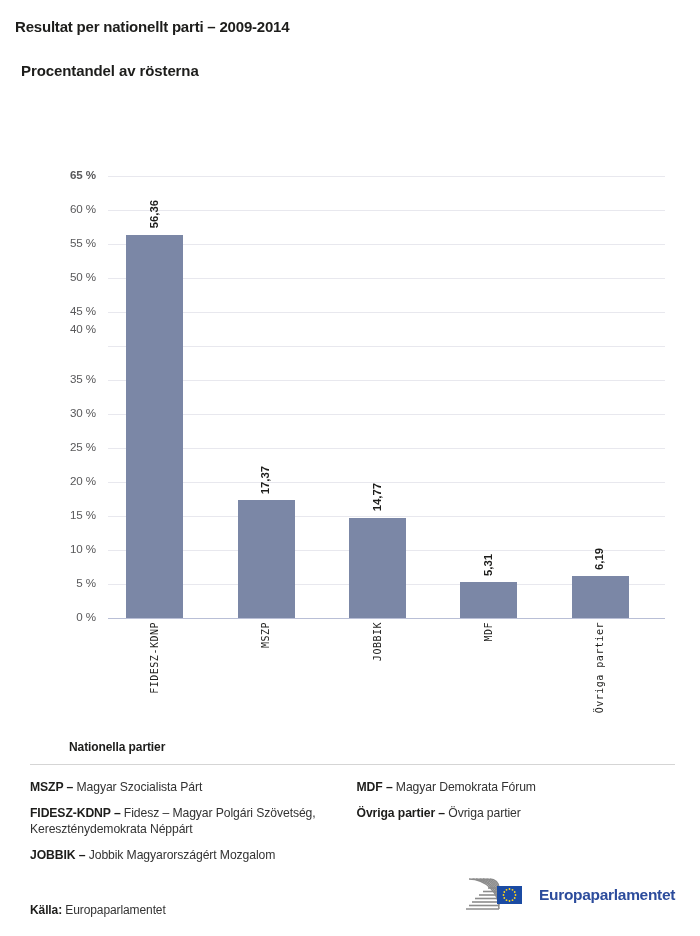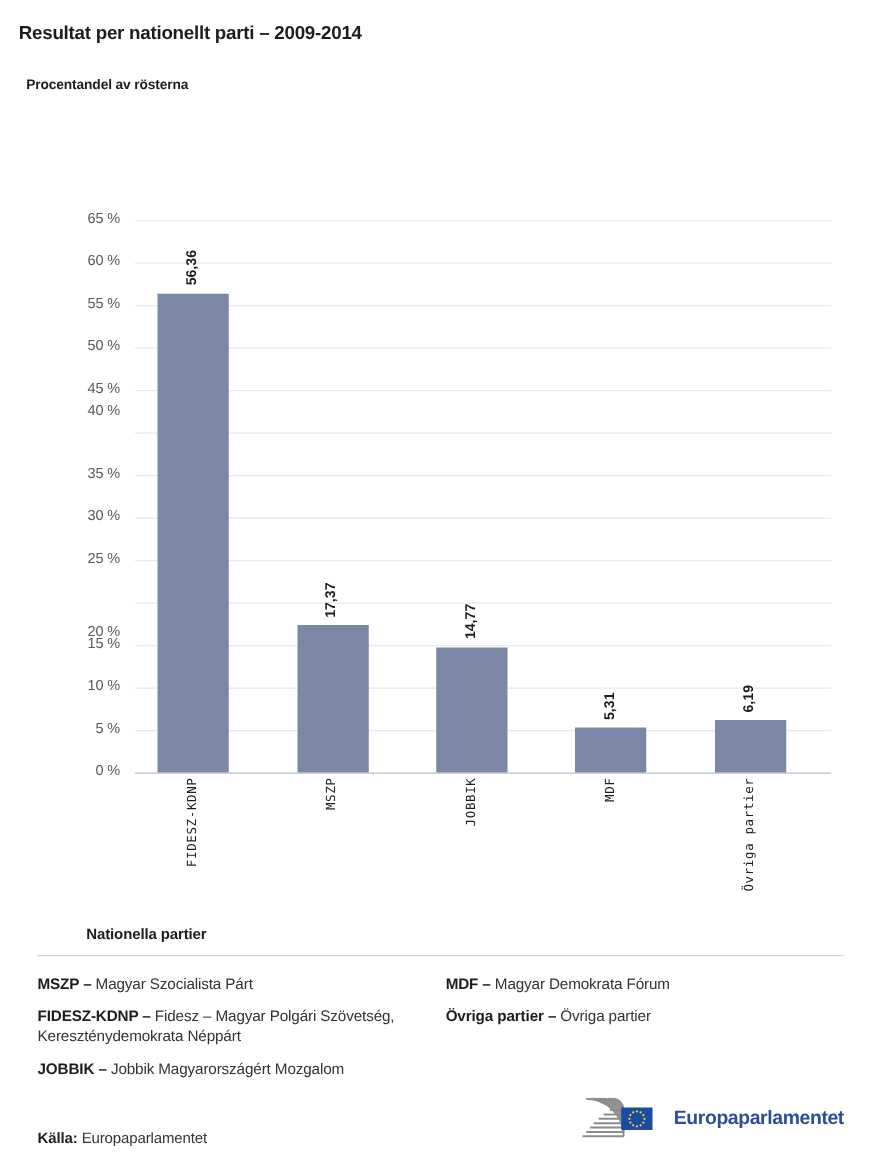--- a/index.html
+++ b/index.html
@@ -26,21 +26,21 @@
     margin: 0;
   }
   .subtitle {
     font-size: 15.5px;
     font-weight: normal;
     color: #1d1d1b;
     margin: 13px 0 0 0;
     letter-spacing: -0.2px;
   }
   .axis-caption {
-    font-size: 11px;
+    font-size: 15px;
     font-weight: bold;
     color: #1d1d1b;
     margin: 27px 16px 0 6px;
     letter-spacing: -0.1px;
   }
 
   
   .chart {
     position: absolute;
     left: 0;
@@ -188,30 +188,30 @@
 <div class="header">
   <div class="title">Resultat per nationellt parti – 2009-2014</div>
   <div class="axis-caption">Procentandel av rösterna</div>
 </div>
 
 <div class="ylabels">
     <div class="ylabel" style="top: 442px;">0 %</div>
     <div class="ylabel" style="top: 408px;">5 %</div>
     <div class="ylabel" style="top: 374px;">10 %</div>
     <div class="ylabel" style="top: 340px;">15 %</div>
-    <div class="ylabel" style="top: 306px; margin-top: 25px;">20 %</div>
+    <div class="ylabel" style="top: 306px;">20 %</div>
     <div class="ylabel" style="top: 272px; text-align: right;">25 %</div>
     <div class="ylabel" style="top: 238px; padding-left: 11px;">30 %</div>
     <div class="ylabel" style="top: 204px;">35 %</div>
     <div class="ylabel" style="top: 154px;">40 %</div>
     <div class="ylabel" style="top: 136px;">45 %</div>
     <div class="ylabel" style="top: 102px;">50 %</div>
     <div class="ylabel" style="top: 68px;">55 %</div>
     <div class="ylabel" style="top: 34px;">60 %</div>
-    <div class="ylabel" style="top: 0px;">65 %</div>
+    <div class="ylabel" style="top: 0px; font-weight: bold;">65 %</div>
   </div>
 <div class="chart">
   <div class="plot">
       <div class="gridline baseline" style="top: 442px;"></div>
       <div class="gridline" style="top: 408px;"></div>
       <div class="gridline" style="top: 374px;"></div>
       <div class="gridline" style="top: 340px;"></div>
       <div class="gridline" style="top: 306px;"></div>
       <div class="gridline" style="top: 272px;"></div>
       <div class="gridline" style="top: 238px;"></div>

